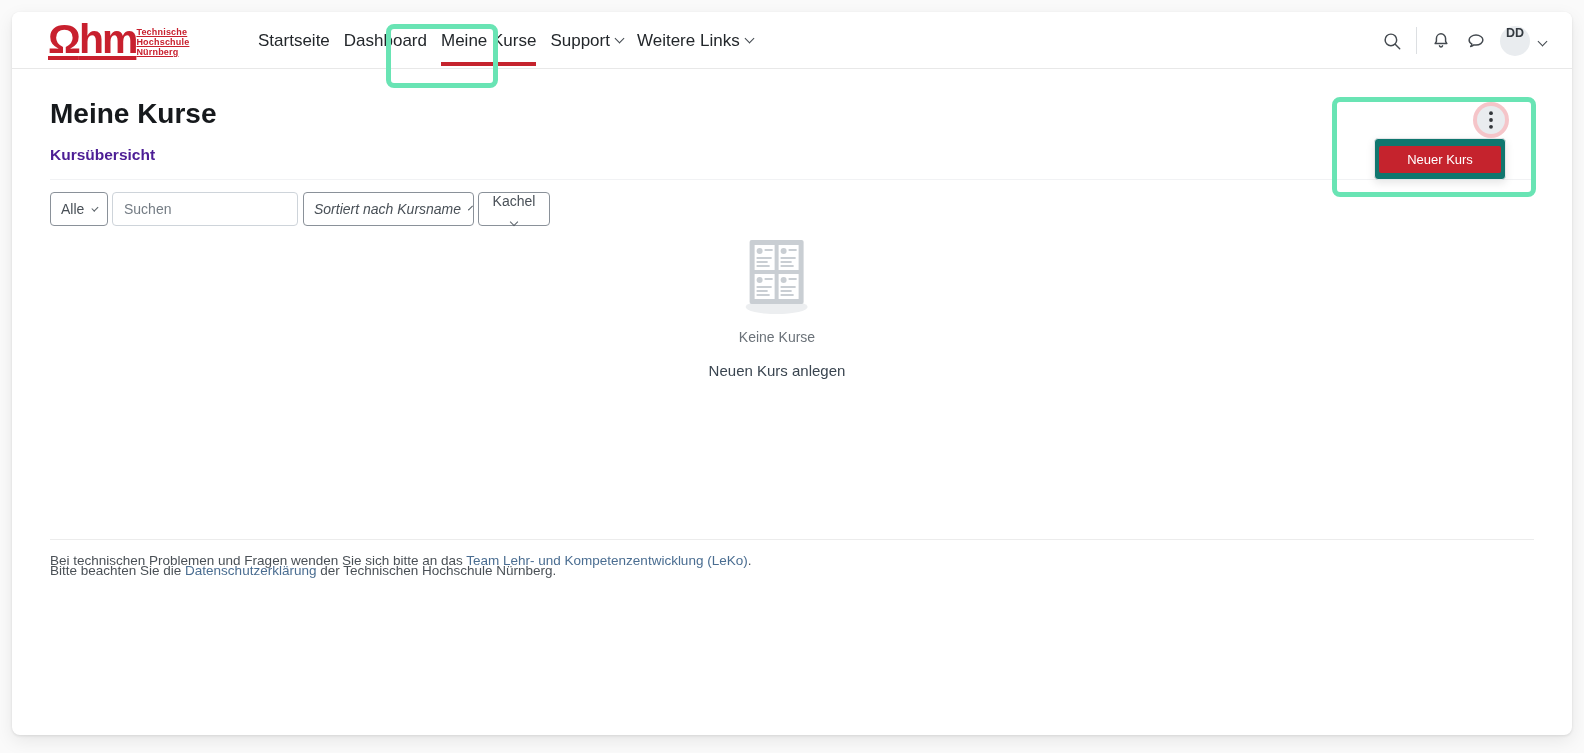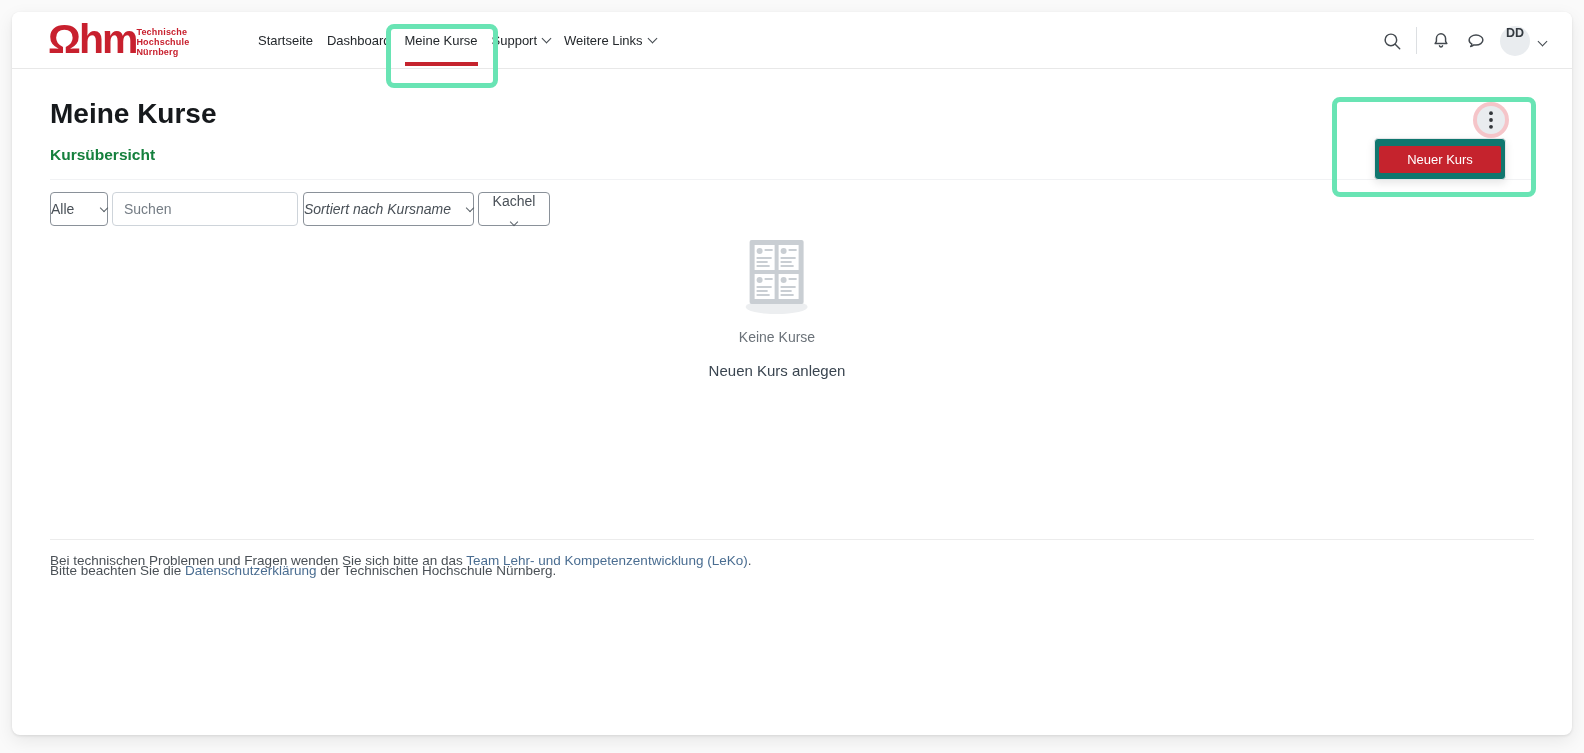--- a/index.html
+++ b/index.html
@@ -14,51 +14,51 @@
   .card {
     position: absolute; left: 12px; top: 12px;
     width: 1560px; height: 723px;
     background: #ffffff;
     border-radius: 8px;
     box-shadow: 0 1px 3px rgba(0,0,0,.10), 0 6px 18px rgba(0,0,0,.08);
   }
 
   
   .navbar { position:absolute; left:0; top:0; width:100%; height:57px; border-bottom:1px solid #e8e8e8; background:#fff; border-radius:8px 8px 0 0; }
-  .logo { position:absolute; left:36px; top:8px; display:flex; align-items:flex-start; color:#c8202e; cursor:pointer; }
+  .logo { position:absolute; left:36px; top:8px; display:flex; align-items:flex-start; color:#c8202e; cursor:pointer;text-decoration:underline; }
   .logo-word { font-size:41px; font-weight:700; line-height:38px; letter-spacing:-2px; }
   .logo-inst { margin-top:7px; font-size:9px; font-weight:700; line-height:10px; letter-spacing:.2px; }
-  .nav { position:absolute; left:246px; top:0; height:57px; display:flex; align-items:center; gap:14px; font-size:13px; color:#23272b;justify-content:flex-end; }
+  .nav { position:absolute; left:246px; top:0; height:57px; display:flex; align-items:center; gap:14px; font-size:17px; color:#23272b;justify-content:flex-end; }
   .nav-item { position:relative; height:57px; display:flex; align-items:center; gap:6px; cursor:pointer; white-space:nowrap; }
   .nav-item.active::after { content:""; position:absolute; left:0; right:0; bottom:3px; height:4px; background:#c5232d; }
   .chev { width:7px; height:7px; border-right:1.7px solid #43494f; border-bottom:1.7px solid #43494f; transform:rotate(45deg); margin-top:-4px; display:inline-block; }
   .nav-right { position:absolute; right:26px; top:0; height:57px; display:flex; align-items:center; }
   .icon-btn { width:26px; height:26px; display:flex; align-items:center; justify-content:center; cursor:pointer; }
   .icon-btn svg { stroke:#43494f; fill:none; stroke-width:1.6; stroke-linecap:round; stroke-linejoin:round; }
   .v-divider { width:1px; height:27px; background:#dcdfe2; margin:0 11px; }
   .msg-btn { margin-left:9px; }
   .avatar { width:30px; height:30px; border-radius:50%; background:#e9ecef; color:#343a40; font-size:12.5px; font-weight:700; display:flex; align-items:flex-start; justify-content:center; margin-left:11px; cursor:pointer; }
   .usermenu-chev { margin-left:9px; margin-top:2px; cursor:pointer; }
 
   
   .page-title { position:absolute; left:38px; top:86px; font-size:28px; font-weight:700; color:#16191c; }
-  .page-subtitle { position:absolute; left:38px; top:134px; font-size:15.5px; font-weight:700; color:#15803d; }
+  .page-subtitle { position:absolute; left:38px; top:134px; font-size:15.5px; font-weight:700; color:#4c1d95; }
 
   .kebab-btn { position:absolute; left:1465px; top:94px; width:28px; height:28px; border-radius:50%; background:#e9ecef;
                box-shadow:0 0 0 4px #f5c5c9; display:flex; align-items:center; justify-content:center; cursor:pointer; z-index:6; }
   .action-dropdown { position:absolute; left:1362px; top:126px; width:132px; height:42px; background:#0f766e;
                      border:1px solid #e4e6e8; border-radius:4px; box-shadow:0 3px 8px rgba(0,0,0,.10); z-index:5; }
   .action-btn { position:absolute; left:4px; top:7px; width:122px; height:27px; background:#c5232d; color:#fff; font-size:13px;
                 display:flex; align-items:center; justify-content:center; border-radius:2px; cursor:pointer; }
 
   .div-faint { position:absolute; left:38px; top:167px; width:1484px; height:1px; background:#f1f2f4; }
 
   
   .select { position:absolute; top:180px; height:34px; border:1px solid #8a9199; border-radius:4px; background:#fff;
-            display:flex; align-items:center; padding:0 0; font-size:14px; color:#495057; gap:9px; cursor:pointer; white-space:nowrap; }
+            display:flex; align-items:center; padding:0 10px; font-size:14px; color:#495057; gap:9px; cursor:pointer; white-space:nowrap; }
   .select .chev { width:6px; height:6px; border-color:#5a6268; margin-top:-3px; }
   .f-alle { left:38px; width:58px; justify-content:space-between; }
   .f-sort { left:291px; width:171px; justify-content:space-between;font-style:italic; }
   .f-display { left:466px; width:72px; justify-content:space-between;flex-direction:column; }
   .search-input { position:absolute; left:100px; top:180px; width:186px; height:34px; border:1px solid #ced4da; border-radius:4px;
                   padding:0 11px; font-size:14px; color:#a21caf; font-family:"Liberation Sans",sans-serif; outline:none; }
   .search-input::placeholder { color:#747c84; }
 
   
   .empty { position:absolute; left:765px; top:226px; transform:translateX(-50%); display:flex; flex-direction:column; align-items:center; }

